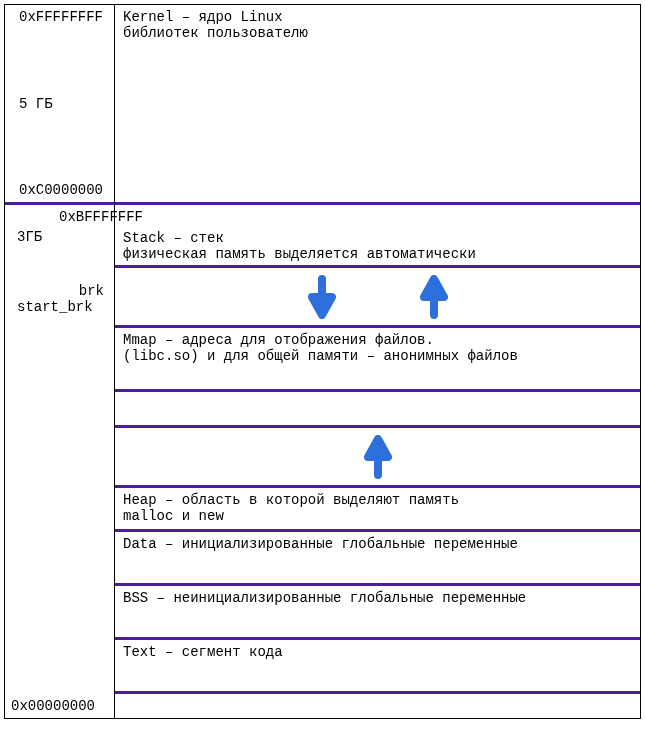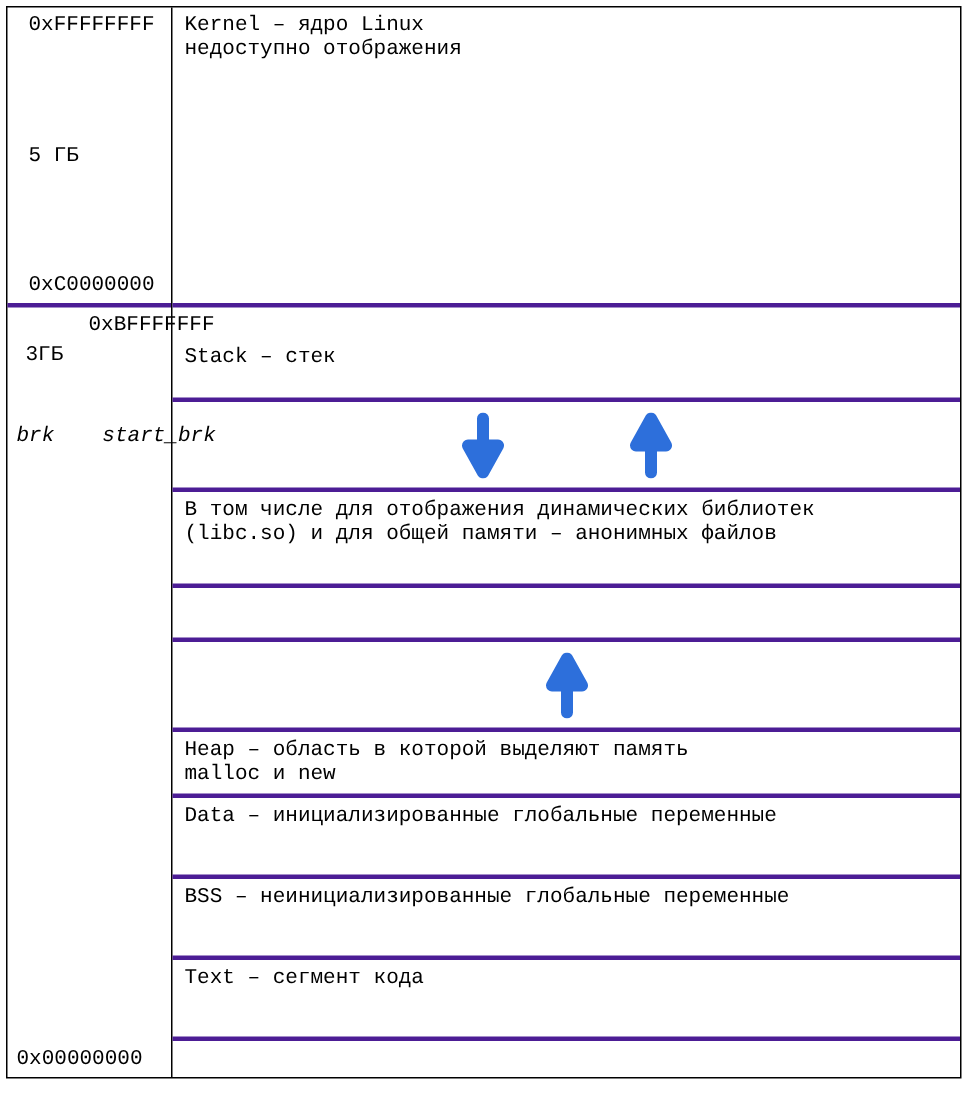--- a/index.html
+++ b/index.html
@@ -94,51 +94,52 @@
     <div class="addr-block kernel-addr sep">
       <div class="addr-left">0xFFFFFFFF</div>
       <div class="addr-left">5 ГБ</div>
       <div class="addr-left">0xC0000000</div>
     </div>
     <div class="user-addr">
       <div class="user-addr-inner">
         <div class="ua-top addr-left">0xBFFFFFFF</div>
         <div class="ua-mid">
           <div class="addr-left">3ГБ</div>
-          <div style="display:flex;gap:16px;font-style:italic;">
+          <div style="display:flex;flex-direction:column;">
             <div class="addr-right">brk</div>
             <div class="addr-left">start_brk</div>
           </div>
         </div>
         <div class="ua-bot addr-left">0x00000000</div>
       </div>
     </div>
   </div>
 
   <div class="content-col">
     <div class="content-block kernel-content sep">
       <div>Kernel – ядро Linux</div>
-      <div>недоступно отображения</div>
+      <div>библиотек пользователю</div>
     </div>
 
     <div class="content-block stack-block sep">
       <div>Stack – стек</div>
+      <div>физическая память выделяется автоматически</div>
     </div>
 
     <div class="content-block arrow-block sep">
       <svg class="arrow" width="32" height="44">
         <path d="M16 4 L16 28 M6 22 L16 40 L26 22 Z" fill="#2d6fdb" stroke="#2d6fdb" stroke-width="8" stroke-linecap="round" stroke-linejoin="round"></path>
       </svg>
       <svg class="arrow" width="32" height="44">
         <path d="M16 40 L16 16 M6 22 L16 4 L26 22 Z" fill="#2d6fdb" stroke="#2d6fdb" stroke-width="8" stroke-linecap="round" stroke-linejoin="round"></path>
       </svg>
     </div>
 
     <div class="content-block mmap-block sep">
-      <div>В том числе для отображения динамических библиотек</div>
+      <div>Mmap – адреса для отображения файлов.</div>
       <div>(libc.so) и для общей памяти – анонимных файлов</div>
     </div>
 
     <div class="content-block gap-block sep"></div>
 
     <div class="content-block arrow-up-block sep">
       <svg class="arrow" width="32" height="44">
         <path d="M16 40 L16 16 M6 22 L16 4 L26 22 Z" fill="#2d6fdb" stroke="#2d6fdb" stroke-width="8" stroke-linecap="round" stroke-linejoin="round"></path>
       </svg>
     </div>

